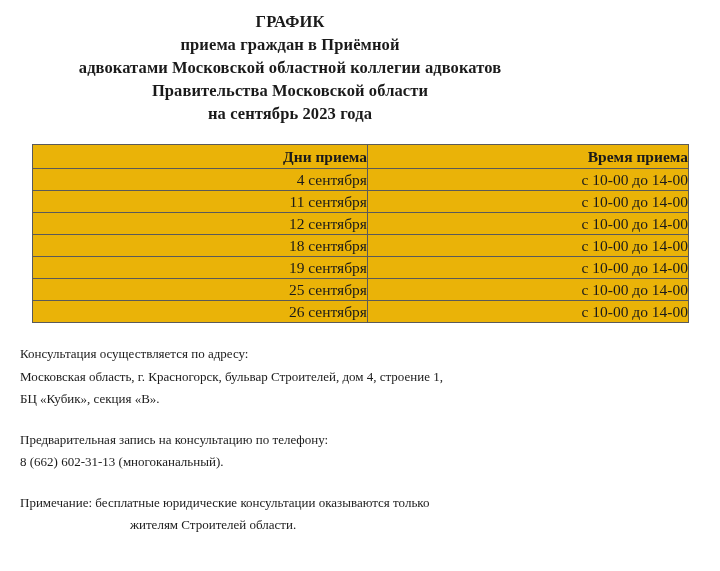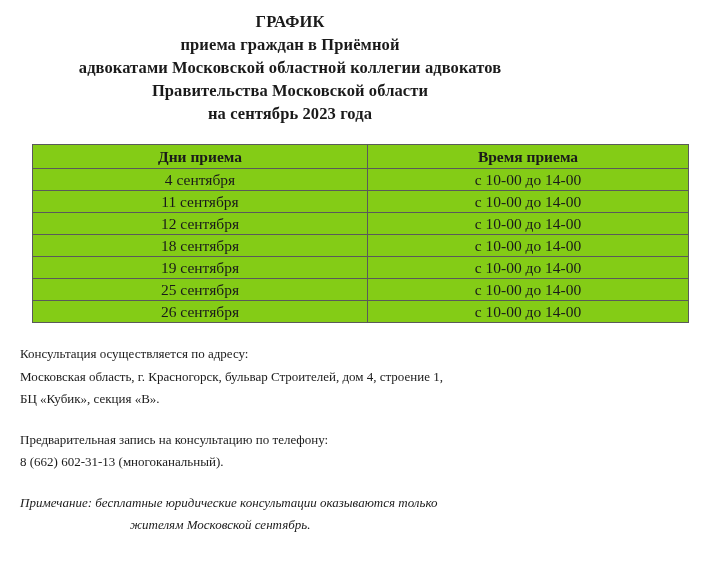--- a/index.html
+++ b/index.html
@@ -44,46 +44,46 @@
     width: 656px;
   }
   table.schedule {
     border-collapse: collapse;
     width: 656px;
     table-layout: fixed;
   }
   table.schedule td,
   table.schedule th {
     border: 1px solid #5a5a5a;
-    text-align: center;
+    text-align: right;
     vertical-align: middle;
     height: 21px;
     font-size: 15.5px;
     line-height: 20px;
     padding: 0;
-    background: #84cc16;
+    background: #eab308;
   }
   table.schedule th {
     font-weight: bold;
     height: 23px;
   }
   col.col-day { width: 335px; }
   col.col-time { width: 321px; }
 
   
   .body-text {
     margin: 20px 0 0 20px;
     width: 680px;
   }
   .para {
     font-size: 13px;
     line-height: 22.5px;
     margin: 0 0 18px 0;
   }
-  .para:last-child { margin-bottom: 0; font-style: italic; }
+  .para:last-child { margin-bottom: 0; }
   .para .ln {
     display: block;
     white-space: nowrap;
   }
   .ln.indent {
     padding-left: 110px;
   }
 </style>
 </head>
 <body>
@@ -151,18 +151,18 @@
       <span class="ln">БЦ «Кубик», секция «В».</span>
     </p>
 
     <p class="para">
       <span class="ln">Предварительная запись на консультацию по телефону:</span>
       <span class="ln">8 (662) 602-31-13 (многоканальный).</span>
     </p>
 
     <p class="para">
       <span class="ln">Примечание: бесплатные юридические консультации оказываются только</span>
-      <span class="ln indent">жителям Московской сентябрь.</span>
+      <span class="ln indent">жителям Строителей области.</span>
     </p>
 
   </div>
 
 </div>
 
 </body></html>

